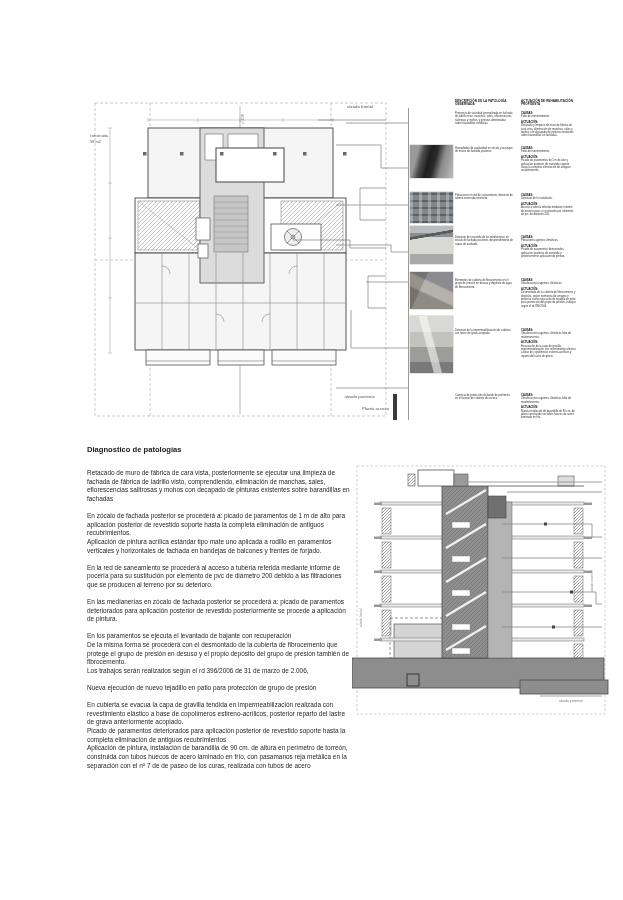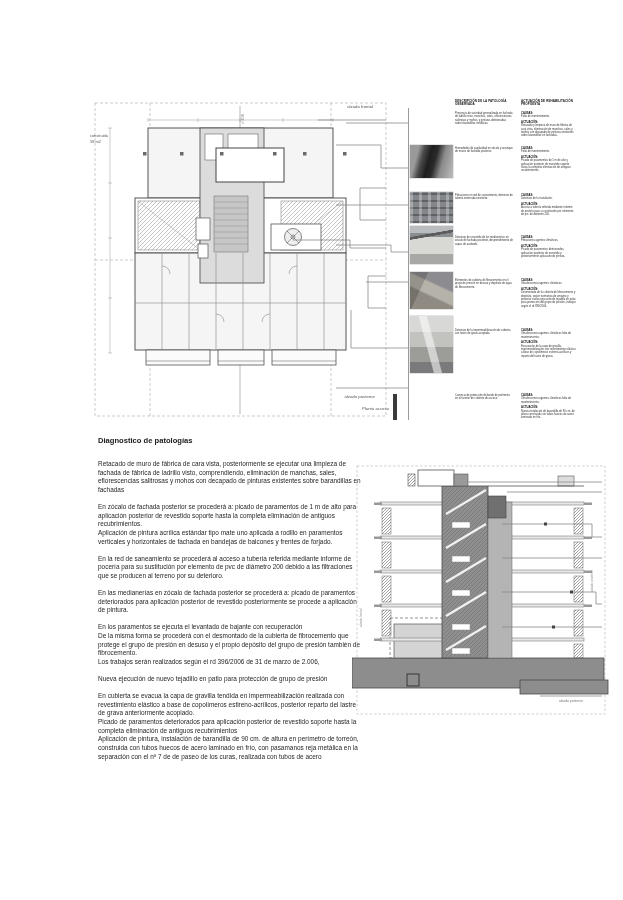--- a/index.html
+++ b/index.html
@@ -28,21 +28,21 @@
   .ann-header{position:absolute;font-size:3px;font-weight:bold;color:#111;
               letter-spacing:.1px;line-height:3.4px;}
   .ah1{left:455px;top:100px;width:60px;}
   .ah2{left:521px;top:100px;width:56px;}
   .ann-row{position:absolute;}
   .ann-desc{position:absolute;left:455px;width:58px;font-size:2.7px;line-height:3.3px;color:#333;}
   .ann-act{position:absolute;left:521px;width:55px;font-size:2.7px;line-height:3.3px;color:#333;}
   .ann-lbl{font-weight:bold;color:#111;}
   .ann-gap{height:2.6px;}
   
-  #diagnostics{left:87px;top:436px;width:263px;margin-left:11px;}
+  #diagnostics{left:87px;top:445px;width:263px;}
   #diagnostics h2{margin:0;font-size:7.6px;font-weight:bold;color:#1a1a1a;}
   #paragraphs p{margin:8.4px 0 0 0;font-size:6.45px;line-height:8.65px;
                 color:#1f1f1f;white-space:pre-line;}
   #paragraphs p:first-child{margin-top:15px;}
   svg text{font-family:"Liberation Sans",sans-serif;}
 </style>
 </head>
 <body>
 
 <svg id="plan-svg" class="abs" viewBox="0 0 305 325">

